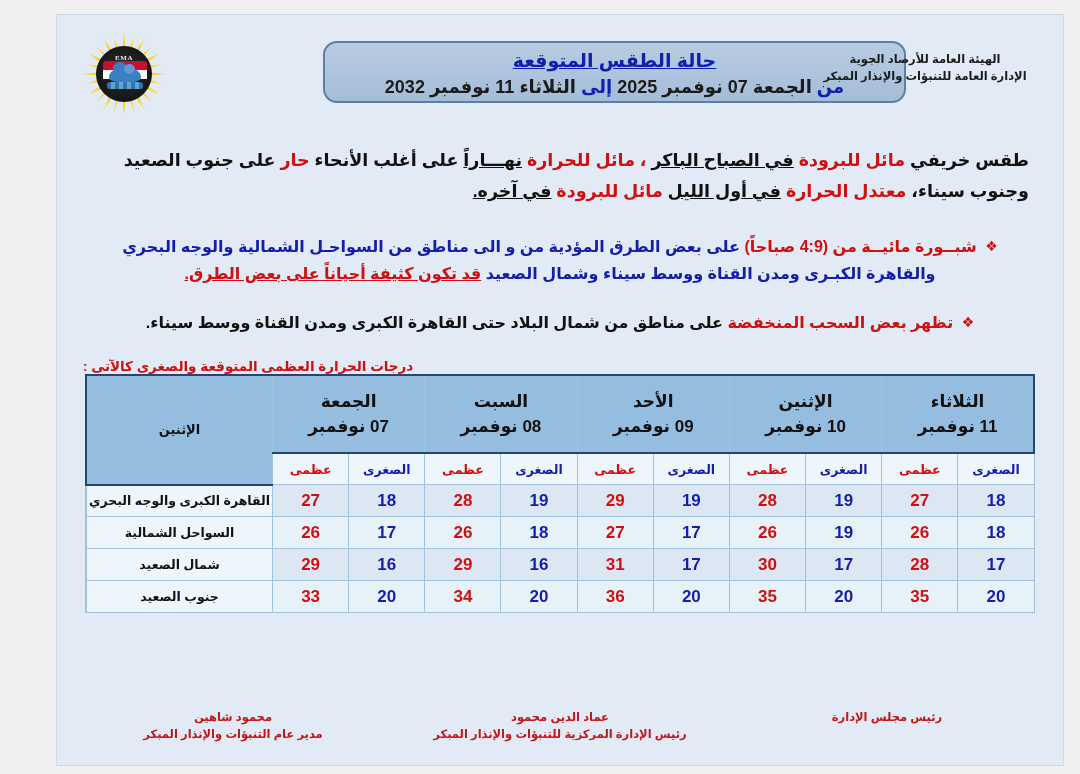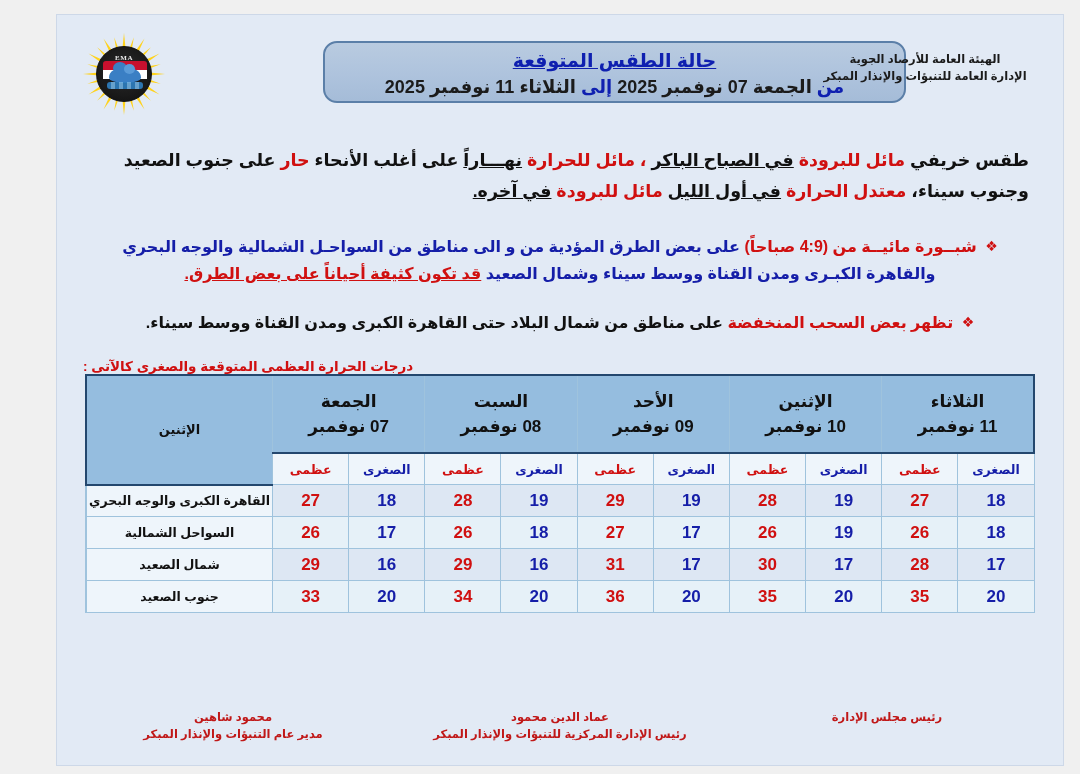--- a/index.html
+++ b/index.html
@@ -354,21 +354,21 @@
         <div class="emblem-wave"></div>
       </div>
     </div>
 
     <div class="title-box">
       <div class="title-line1">حالة الطقس المتوقعة</div>
       <div class="title-line2">
         <span class="kw">من</span>
         <span>الجمعة 07 نوفمبر 2025</span>
         <span class="kw">إلى</span>
-        <span>الثلاثاء 11 نوفمبر 2025</span>
+        <span>الثلاثاء 11 نوفمبر 2032</span>
       </div>
     </div>
 
     <div class="org">
       <div>الهيئة العامة للأرصاد الجوية</div>
       <div>الإدارة العامة للتنبؤات والإنذار المبكر</div>
     </div>
   </div>
 
   <div class="para">

